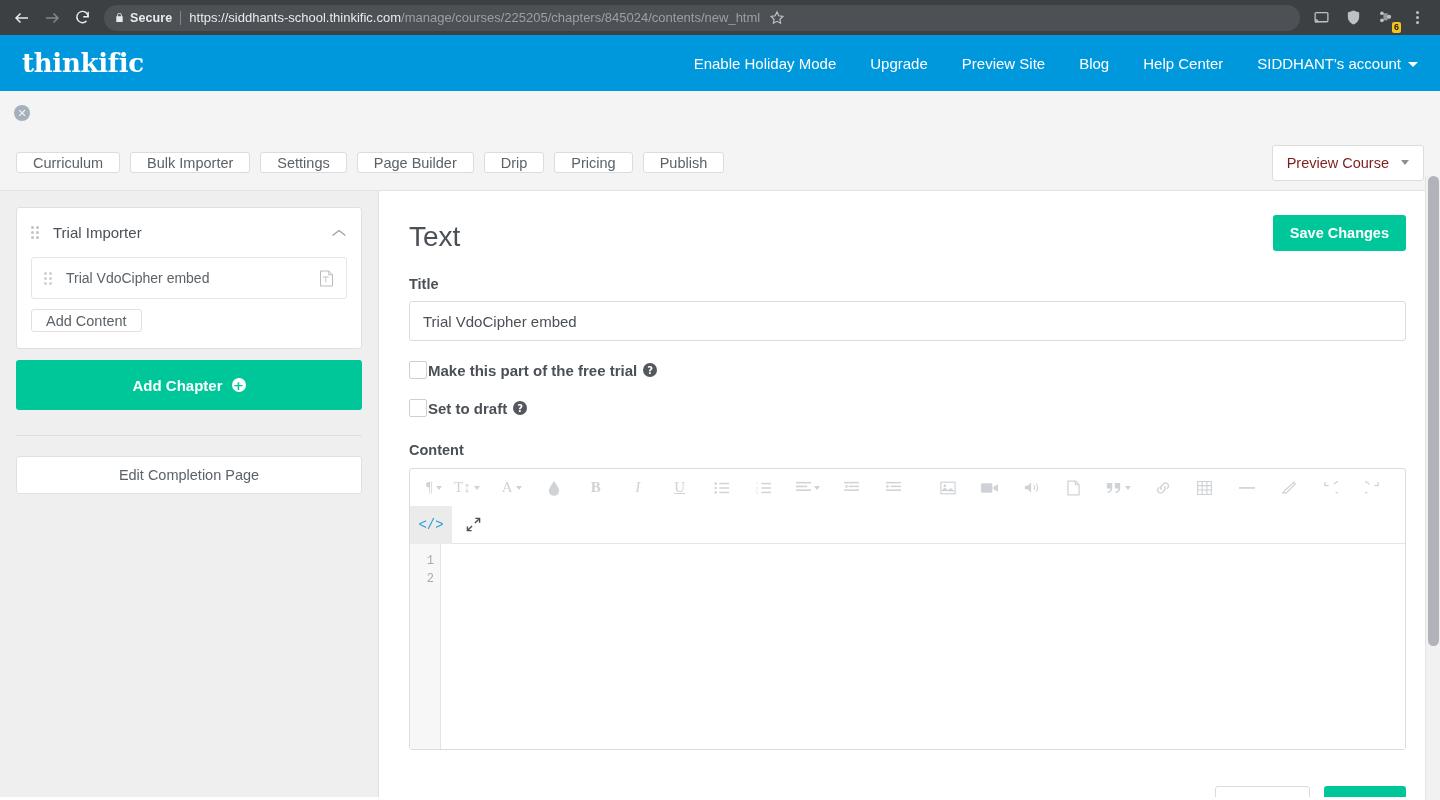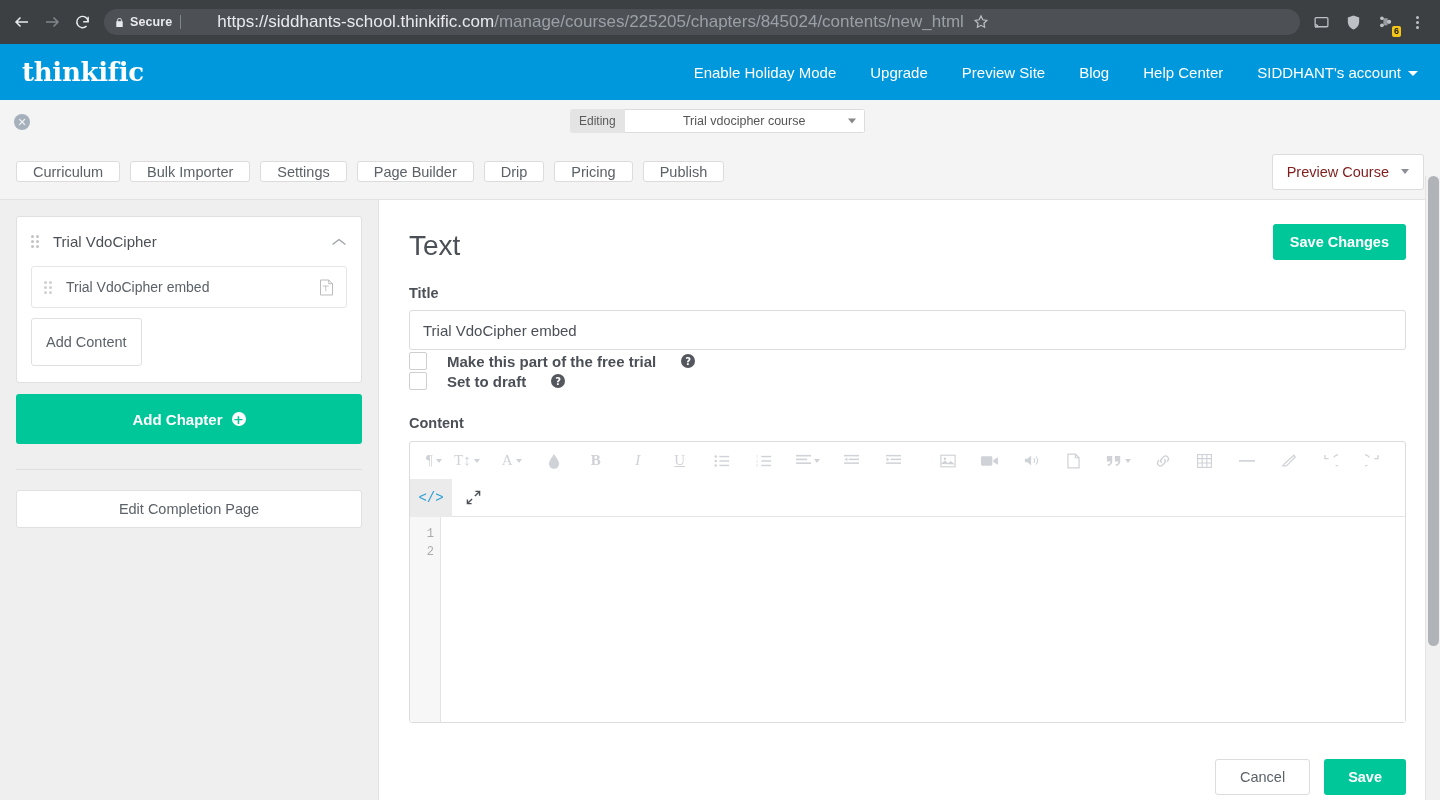--- a/index.html
+++ b/index.html
@@ -5,21 +5,21 @@
   * { box-sizing: border-box; margin: 0; padding: 0; }
   html, body {
     width: 1440px; height: 800px;
     font-family: "Liberation Sans", sans-serif;
     background: #ffffff;
     overflow: hidden;
   }
 
   
   .browser-bar {
-    height: 44px;
+    height: 35px;
     background: #3c4043;
     display: flex;
     align-items: center;
     padding: 0 8px;
     gap: 2px;
   }
   .nav-btn {
     width: 28px; height: 28px;
     display: flex; align-items: center; justify-content: center;
     color: #e8eaed;
@@ -41,21 +41,21 @@
   }
   .lock-icon { color: #e8eaed; margin-right: 5px; display: flex; align-items: center; }
   .secure-text {
     color: #e8eaed; font-size: 12.5px; font-weight: bold;
     letter-spacing: .1px;
   }
   .url-sep {
     width: 1px; height: 14px; background: #80868b; margin: 0 8px;
   }
   .url-text {
-    font-size: 17px; color: #9aa0a6; white-space: nowrap; overflow: hidden; margin-left: 28px;
+    font-size: 13px; color: #9aa0a6; white-space: nowrap; overflow: hidden;
   }
   .url-text .url-strong { color: #e8eaed; }
 
   .omni-right { display: flex; align-items: center; padding-left: 6px; }
   .chrome-icons { display: flex; align-items: center; gap: 10px; padding-right: 4px; }
   .chrome-icon { width: 22px; height: 22px; display: flex; align-items: center; justify-content: center; color: #bdc1c6; position: relative; }
   .ext-badge {
     position: absolute; right: -5px; bottom: -4px;
     background: #f5c518; color: #202124;
     font-size: 9px; font-weight: bold;
@@ -246,21 +246,21 @@
     background: #fff;
   }
   .content-item .drag-dots { margin-right: 14px; }
   .content-item .drag-dots i { background: #d0d0d0; }
   .content-item-label { font-size: 14px; color: #5b6268; }
   .content-type-icon { margin-left: auto; color: #b9b9b9; display: flex; align-items: center; }
   .add-content-btn {
     margin: 0 14px 16px;
     border: 1px solid #e0e0e0;
     border-radius: 3px;
-    height: 48px;
+    height: 23px;
     background: #ffffff;
     font-size: 14.5px;
     color: #5b6268;
     padding: 0 14px;
     display: inline-flex; align-items: center;
     cursor: pointer;
   }
   .add-chapter-btn {
     margin-top: 11px;
     width: 100%;
@@ -341,21 +341,21 @@
     border: 1px solid #dcdcdc;
     border-radius: 3px;
     padding: 0 13px;
     font-size: 15px;
     color: #4b5057;
     font-family: "Liberation Sans", sans-serif;
     background: #fff;
   }
   .checkbox-row {
     display: flex; align-items: center;
-    margin-top: 2px; gap: 20px;
+    margin-top: 20px; gap: 1px;
   }
   .cbox {
     width: 18px; height: 18px;
     border: 1px solid #cfcfcf;
     border-radius: 2px;
     background: #fff;
     flex: 0 0 18px;
     cursor: pointer;
   }
   .cbox-label { font-size: 15px; color: #4b5057; font-weight: bold; }
@@ -578,27 +578,20 @@
     <a class="tk-nav-link" href="#">Upgrade</a>
     <a class="tk-nav-link" href="#">Preview Site</a>
     <a class="tk-nav-link" href="#">Blog</a>
     <a class="tk-nav-link" href="#">Help Center</a>
     <a class="tk-nav-link" href="#"><span>SIDDHANT's account</span><span class="caret-down"></span></a>
   </div>
 </div>
 
 <div class="edit-bar">
   <div class="close-circle">✕</div>
-  <div class="editing-group">
-    <div class="editing-label">Editing</div>
-    <div class="editing-select">
-      <span>Trial vdocipher course</span>
-      <span class="sel-caret"></span>
-    </div>
-  </div>
 </div>
 
 <div class="tab-row">
   <button class="tab-btn">Curriculum</button>
   <button class="tab-btn">Bulk Importer</button>
   <button class="tab-btn">Settings</button>
   <button class="tab-btn">Page Builder</button>
   <button class="tab-btn">Drip</button>
   <button class="tab-btn">Pricing</button>
   <button class="tab-btn">Publish</button>
@@ -614,21 +607,21 @@
     <div class="chapter-card">
       <div class="chapter-head">
         <span class="drag-dots">
             <i></i>
             <i></i>
             <i></i>
             <i></i>
             <i></i>
             <i></i>
           </span>
-        <span class="chapter-title">Trial VdoCipher</span>
+        <span class="chapter-title">Trial Importer</span>
         <span class="chevron-up">
           <svg width="16" height="10" viewBox="0 0 20 12" fill="none" stroke="currentColor" stroke-width="1.6">
               <path d="M2 9l8-6 8 6"></path>
             </svg>
         </span>
       </div>
       <div class="content-item">
         <span class="drag-dots">
             <i></i>
             <i></i>

